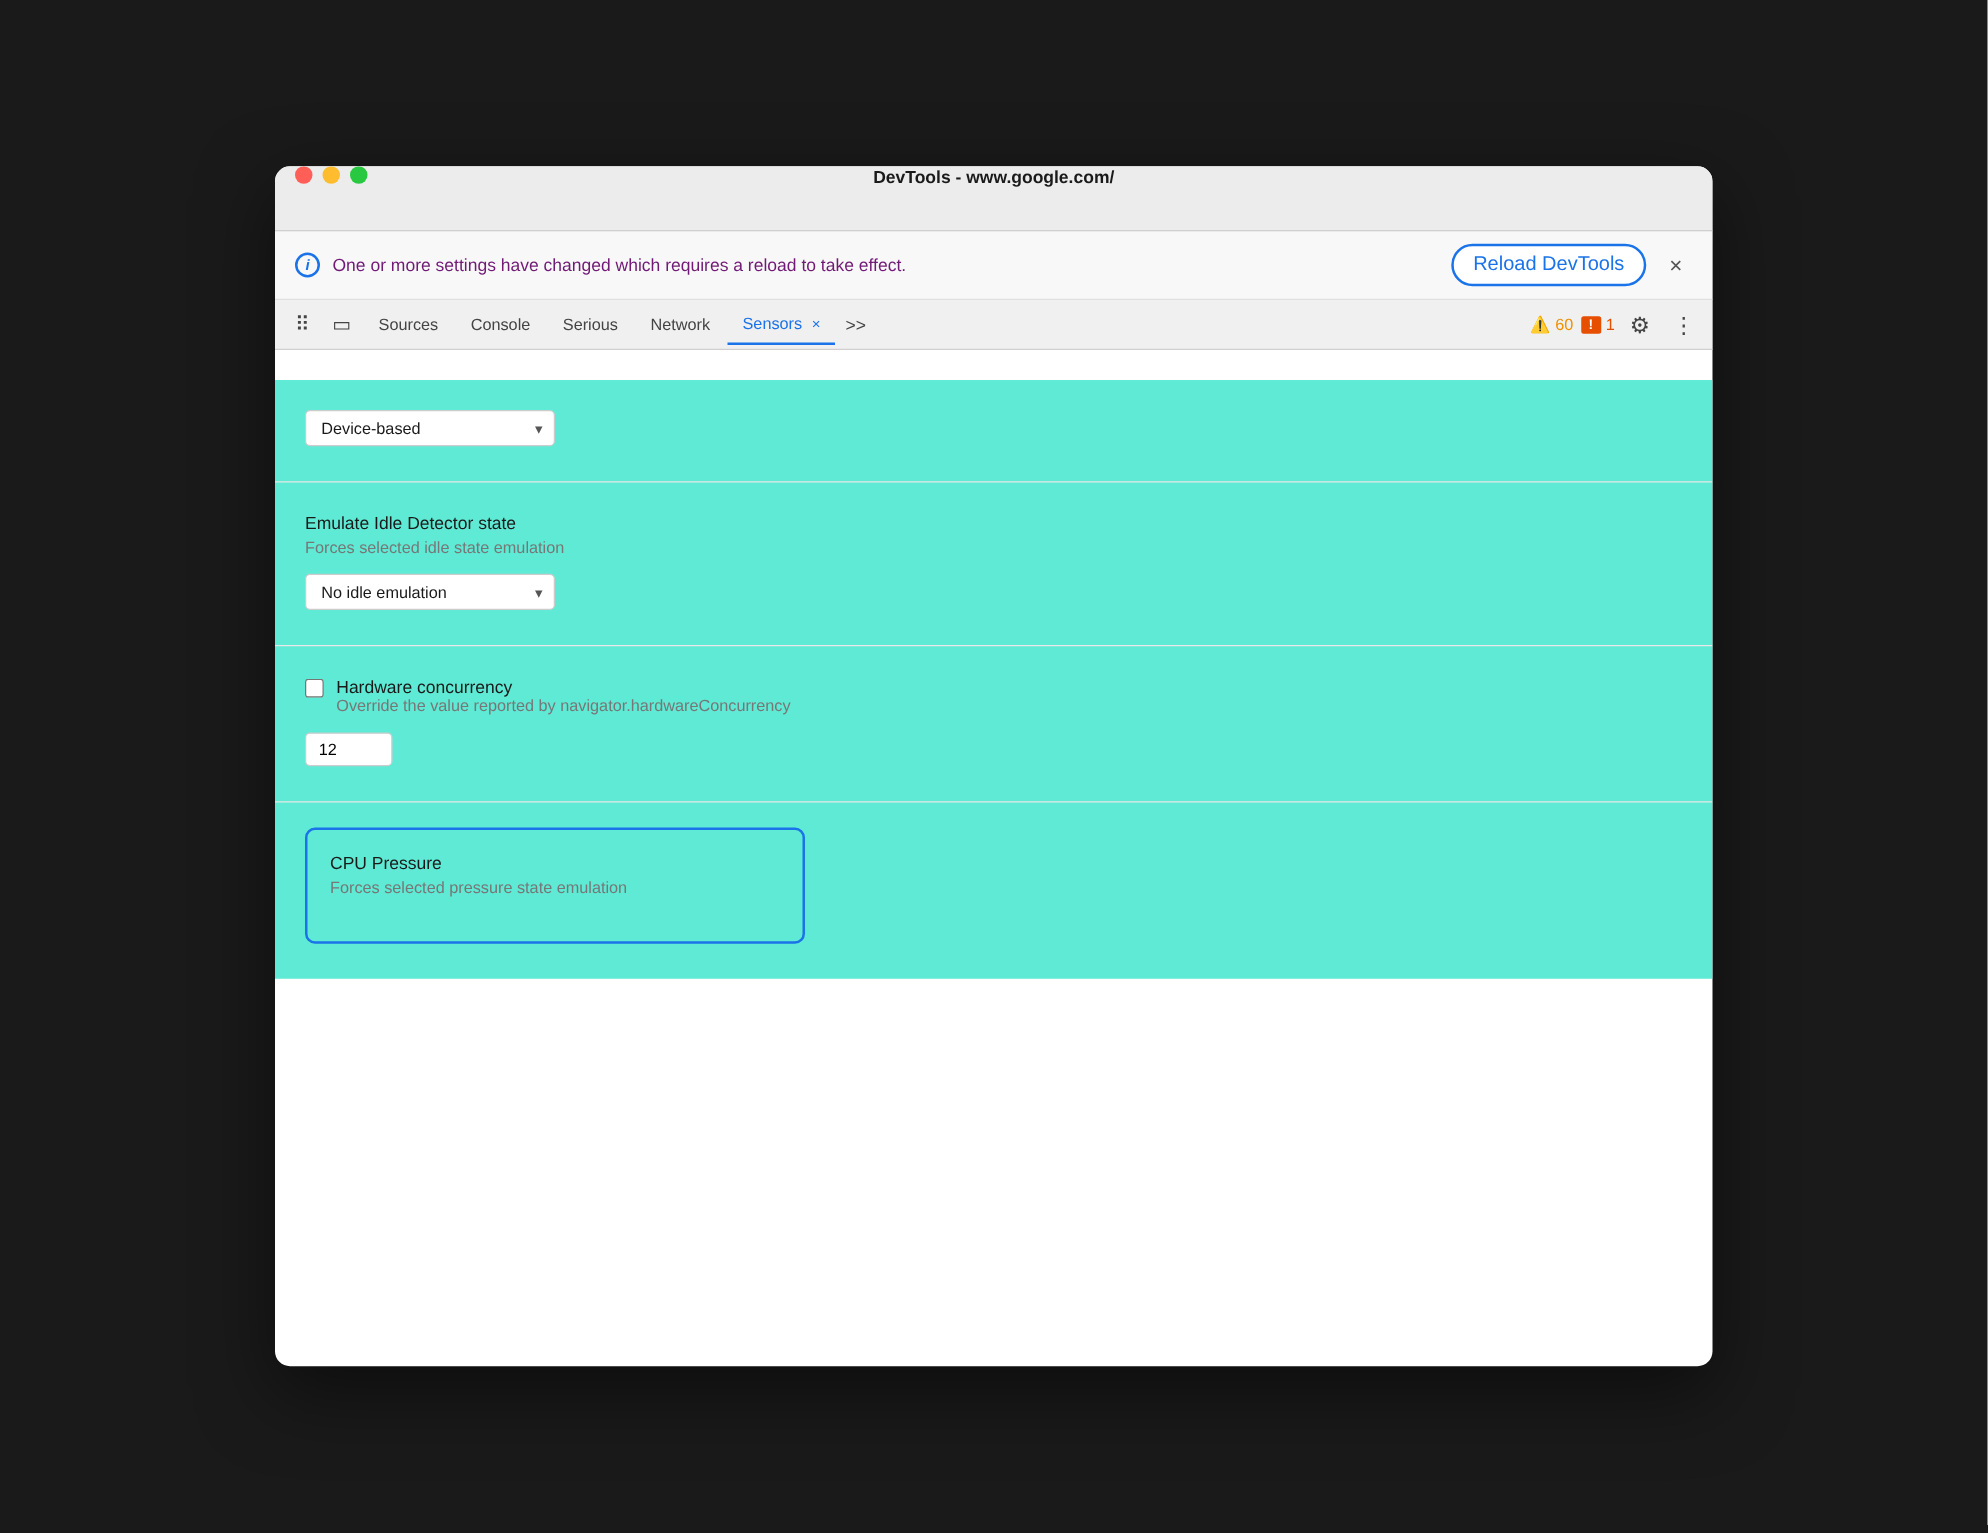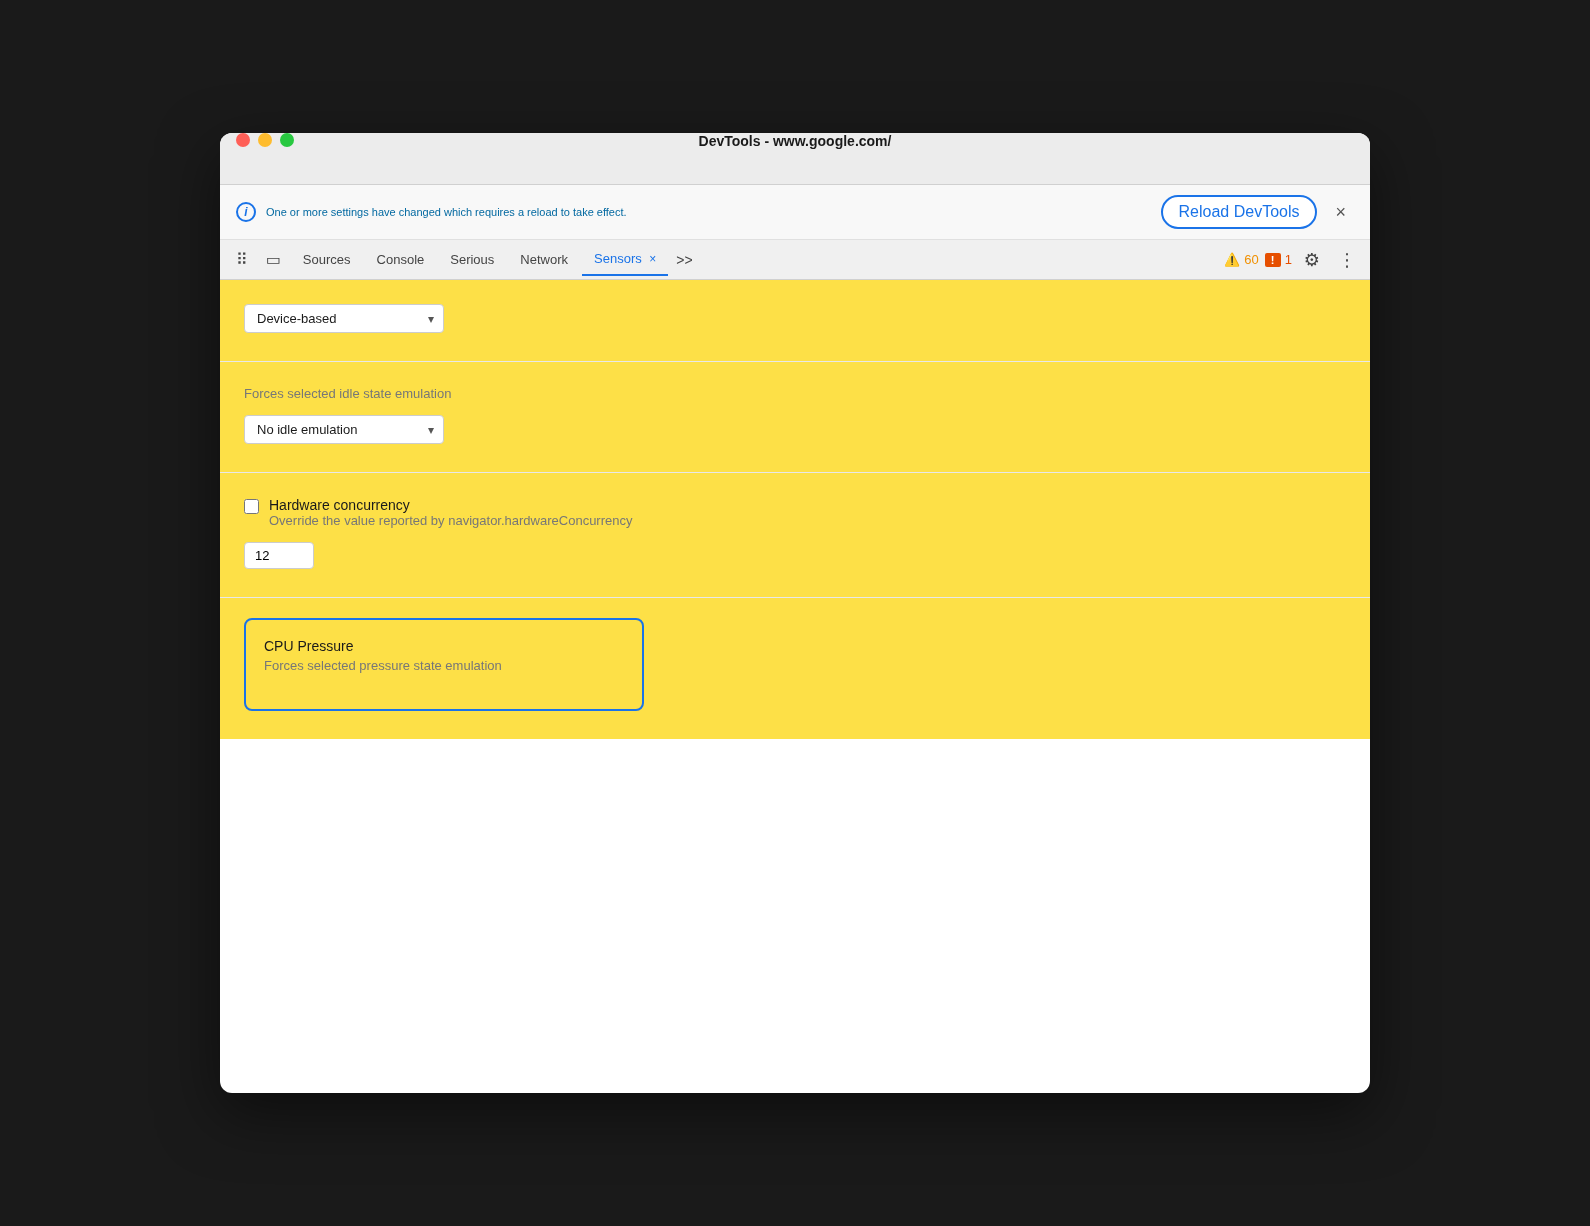--- a/index.html
+++ b/index.html
@@ -70,22 +70,22 @@
     }
 
     .notification-icon {
       color: #1a73e8;
       font-size: 18px;
       flex-shrink: 0;
     }
 
     .notification-text {
       flex: 1;
-      font-size: 11px;
-      color: #0369a1;
+      font-size: 14px;
+      color: #701a75;
     }
 
     .reload-btn {
       border: 2px solid #1a73e8;
       border-radius: 20px;
       background: white;
       color: #1a73e8;
       font-size: 16px;
       font-weight: 500;
       padding: 6px 16px;
@@ -187,22 +187,23 @@
       background: none;
       border: none;
       cursor: pointer;
       font-size: 18px;
       color: #444;
       padding: 4px 6px;
     }
 
     
     .content {
-      background: #fde047;
+      background: #5eead4;
       overflow-y: auto;
+      margin-top: 24px;
     }
 
     .section {
       border-bottom: 1px solid #e8e8e8;
       padding: 24px 24px 28px;
     }
 
     
     .dropdown-wrapper {
       position: relative;
@@ -440,20 +441,21 @@
         <select class="dropdown-select">
           <option>Device-based</option>
           <option>Custom location</option>
           <option>No override</option>
         </select>
         <span class="dropdown-arrow">▾</span>
       </div>
     </div>
 
     <div class="section">
+      <div class="section-title">Emulate Idle Detector state</div>
       <div class="section-desc">Forces selected idle state emulation</div>
       <div class="dropdown-wrapper">
         <select class="dropdown-select">
           <option>No idle emulation</option>
           <option>Active, Locked</option>
           <option>Active, Unlocked</option>
           <option>Idle, Locked</option>
           <option>Idle, Unlocked</option>
         </select>
         <span class="dropdown-arrow">▾</span>

